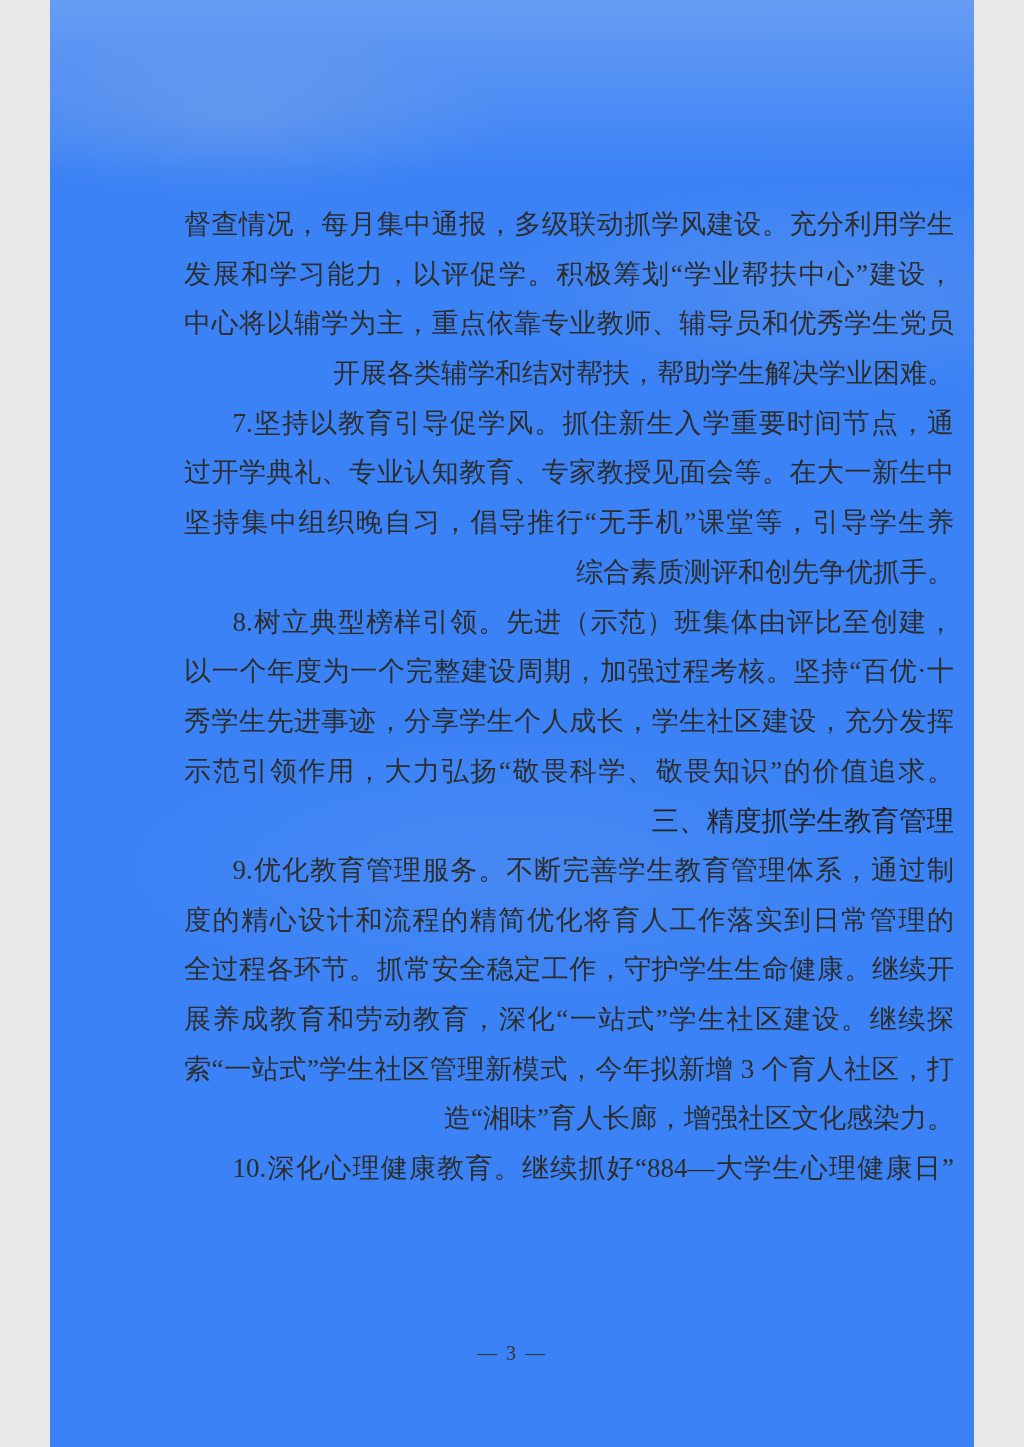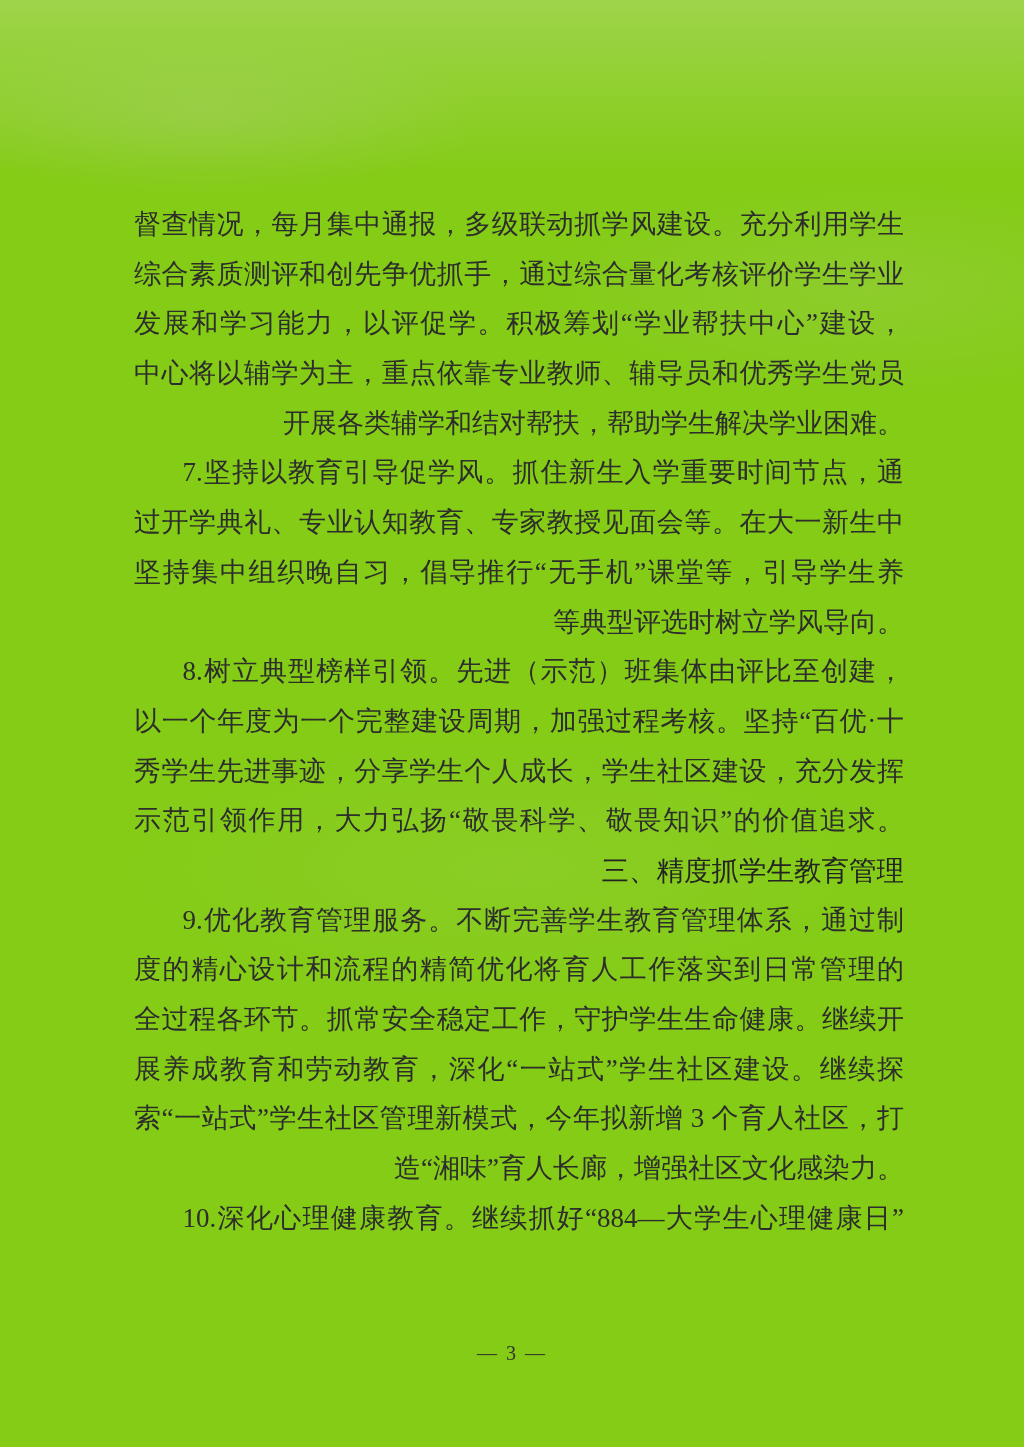--- a/index.html
+++ b/index.html
@@ -3,24 +3,24 @@
 <meta charset="utf-8">
 <title>Document</title>
 <style>
   html, body {
     margin: 0;
     padding: 0;
     background: #e8e8e6;
   }
   .page {
     position: relative;
-    width: 1024px;
+    width: 924px;
     height: 1447px;
     margin: 0 auto;
-    background: #84cc16;
+    background: #3b82f6;
     overflow: hidden;
     font-family: "Liberation Serif", "DejaVu Serif", serif;
   }
   
   .scan-texture {
     position: absolute;
     inset: 0;
     pointer-events: none;
     background-image:
       radial-gradient(ellipse 400px 120px at 20% 8%, rgba(205,205,200,0.18), rgba(205,205,200,0) 70%),
@@ -70,28 +70,27 @@
     color: #33332f;
   }
 </style>
 </head>
 <body>
 
 <div class="page">
   <div class="scan-texture"></div>
   <div class="text-block">
       <div class="line full">督查情况，每月集中通报，多级联动抓学风建设。充分利用学生</div>
-      <div class="line full">综合素质测评和创先争优抓手，通过综合量化考核评价学生学业</div>
       <div class="line full">发展和学习能力，以评促学。积极筹划“学业帮扶中心”建设，</div>
       <div class="line full">中心将以辅学为主，重点依靠专业教师、辅导员和优秀学生党员</div>
       <div class="line end">开展各类辅学和结对帮扶，帮助学生解决学业困难。</div>
       <div class="line full-indent">7.坚持以教育引导促学风。抓住新生入学重要时间节点，通</div>
       <div class="line full">过开学典礼、专业认知教育、专家教授见面会等。在大一新生中</div>
       <div class="line full">坚持集中组织晚自习，倡导推行“无手机”课堂等，引导学生养</div>
-      <div class="line end">等典型评选时树立学风导向。</div>
+      <div class="line end">综合素质测评和创先争优抓手。</div>
       <div class="line full-indent">8.树立典型榜样引领。先进（示范）班集体由评比至创建，</div>
       <div class="line full">以一个年度为一个完整建设周期，加强过程考核。坚持“百优·十</div>
       <div class="line full">秀学生先进事迹，分享学生个人成长，学生社区建设，充分发挥</div>
       <div class="line full">示范引领作用，大力弘扬“敬畏科学、敬畏知识”的价值追求。</div>
       <div class="line heading">三、精度抓学生教育管理</div>
       <div class="line full-indent">9.优化教育管理服务。不断完善学生教育管理体系，通过制</div>
       <div class="line full">度的精心设计和流程的精简优化将育人工作落实到日常管理的</div>
       <div class="line full">全过程各环节。抓常安全稳定工作，守护学生生命健康。继续开</div>
       <div class="line full">展养成教育和劳动教育，深化“一站式”学生社区建设。继续探</div>
       <div class="line full">索“一站式”学生社区管理新模式，今年拟新增 3 个育人社区，打</div>

